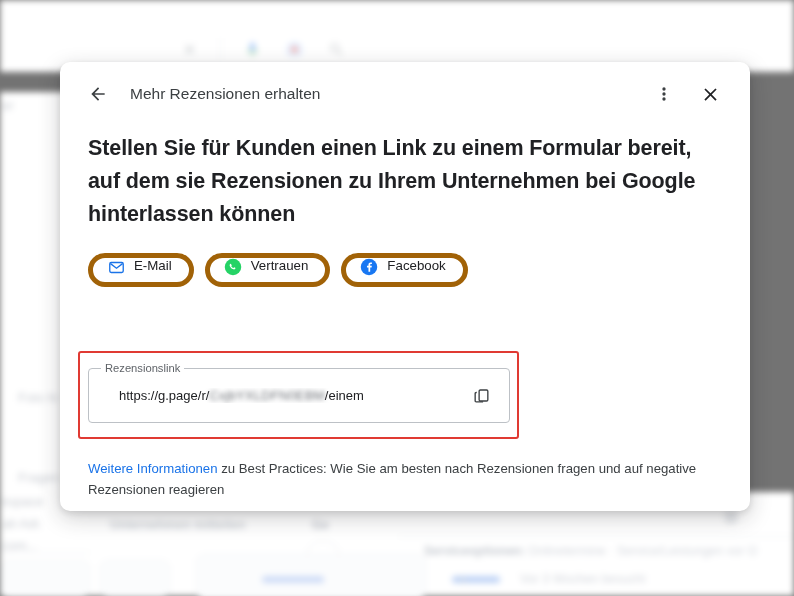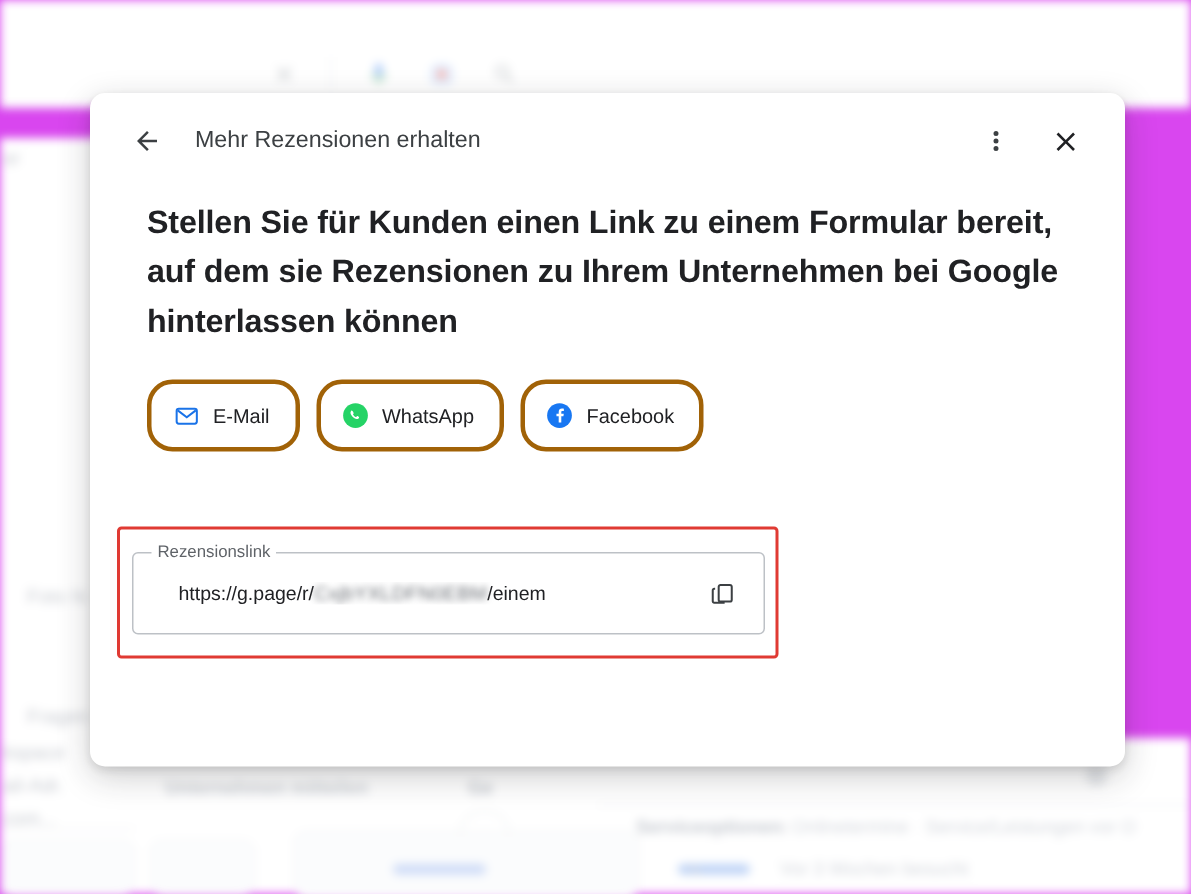--- a/index.html
+++ b/index.html
@@ -10,21 +10,21 @@
     overflow: hidden;
     background: #ffffff;
     font-family: "Liberation Sans", sans-serif;
     -webkit-font-smoothing: antialiased;
   }
 
   #root {
     position: relative;
     width: 794px;
     height: 596px;
-    background: #d946ef;
+    background: #737373;
     overflow: hidden;
   }
 
   
   .bg-layer {
     position: absolute;
     inset: 0;
     filter: blur(3.2px);
     opacity: 1;
     pointer-events: none;
@@ -163,21 +163,21 @@
     white-space: nowrap;
     flex: 1;
   }
   .header-right {
     display: flex;
     align-items: center;
     gap: 6px;
   }
 
   .dlg-body {
-    padding: 0 38px;
+    padding: 0 28px;
   }
 
   .headline {
     font-size: 21.5px;
     line-height: 33px;
     color: #202124;
     letter-spacing: -.1px;
     margin-top: 6px;
     max-width: 640px;
   }
@@ -189,25 +189,24 @@
     color: #5f6368;
     max-width: 630px;
   }
 
   .share-row {
     margin-top: 22px;
     display: flex;
     gap: 11px;
   }
   .share-chip {
-    height: 48px;
-    border: 3px solid #a16207;
+    height: 34px;
+    border: 5px solid #a16207;
     border-radius: 17px;
     display: inline-flex;
-    align-items: center;
     gap: 9px;
     padding: 0 17px 0 14px;
     font-size: 13.3px;
     color: #202124;
     background: #fff;
     cursor: pointer;
     white-space: nowrap;
   }
   .chip-ico { width: 18px; height: 18px; display: flex; align-items: center; justify-content: center; flex: none; }
 
@@ -403,36 +402,39 @@
           <span>E-Mail</span>
         </button>
 
         <button class="share-chip">
           <span class="chip-ico">
             <svg width="18" height="18" viewBox="0 0 24 24">
               <circle cx="12" cy="12" r="11" fill="#25D366"></circle>
               <path d="M8.8 7.6c-.25 0-.5.07-.67.3-.2.27-.6.73-.6 1.7 0 .97.65 1.9.74 2.03.09.13 1.28 2.26 3.2 3.03 1.6.64 1.93.52 2.28.49.35-.04 1.13-.46 1.3-.92.15-.46.15-.86.1-.94-.04-.08-.16-.13-.34-.22-.18-.09-1.06-.53-1.22-.59-.17-.06-.29-.09-.4.09-.12.18-.46.58-.56.7-.1.12-.21.13-.39.04-.18-.09-.76-.28-1.45-.9-.54-.48-.9-1.07-1-1.25-.1-.18-.01-.28.08-.37.08-.08.18-.21.27-.32.09-.11.12-.18.18-.3.06-.12.03-.23-.01-.32-.05-.09-.4-.98-.55-1.33-.14-.35-.28-.3-.4-.3z" fill="#fff"></path>
             </svg>
           </span>
-          <span>WhatsApp</span>
+          <span>Vertrauen</span>
         </button>
 
         <button class="share-chip">
           <span class="chip-ico">
             <svg width="18" height="18" viewBox="0 0 24 24">
               <circle cx="12" cy="12" r="11" fill="#1877F2"></circle>
               <path d="M13.6 12.6h1.9l.3-2.2h-2.2V9c0-.64.18-1.07 1.1-1.07h1.17V5.96c-.2-.03-.9-.09-1.72-.09-1.7 0-2.86 1.04-2.86 2.94v1.6H9.3v2.2h1.99v5.6h2.3z" fill="#fff"></path>
             </svg>
           </span>
           <span>Facebook</span>
         </button>
 
       </div>
     </div>
 
+    <div class="footnote" style="left:28px; top:396px; width:630px;">
+      <a>Weitere Informationen</a><span> zu Best Practices: Wie Sie am besten nach Rezensionen fragen und auf negative Rezensionen reagieren</span>
+    </div>
   </div>
 
   <div class="link-field-wrap">
     <div class="link-field">
       <span class="field-label">Rezensionslink</span>
       <span class="link-text">
           <span>https://g.page/r/</span>
           <span class="link-blur">CxjbYXLDFN0EBM</span>
           <span>/einem</span>
         </span>

